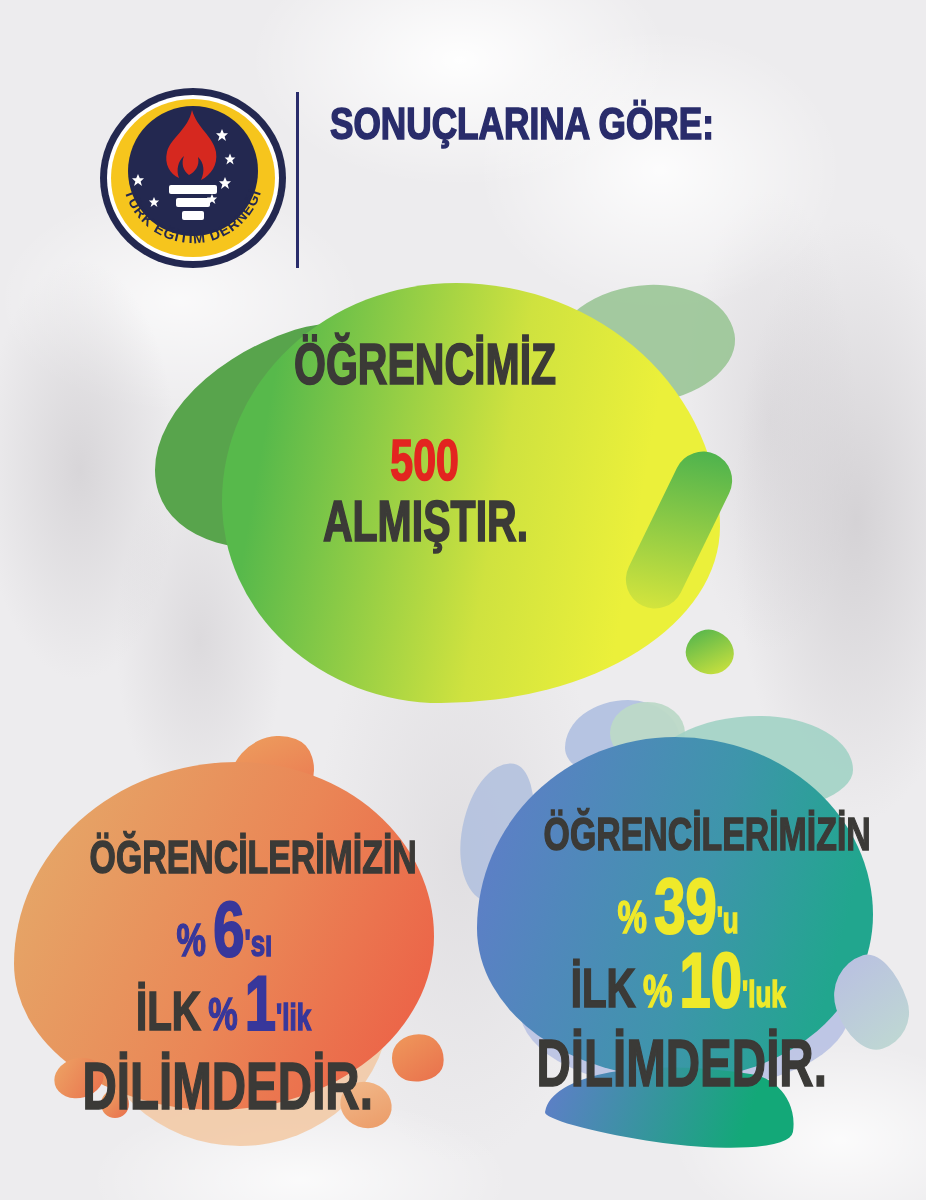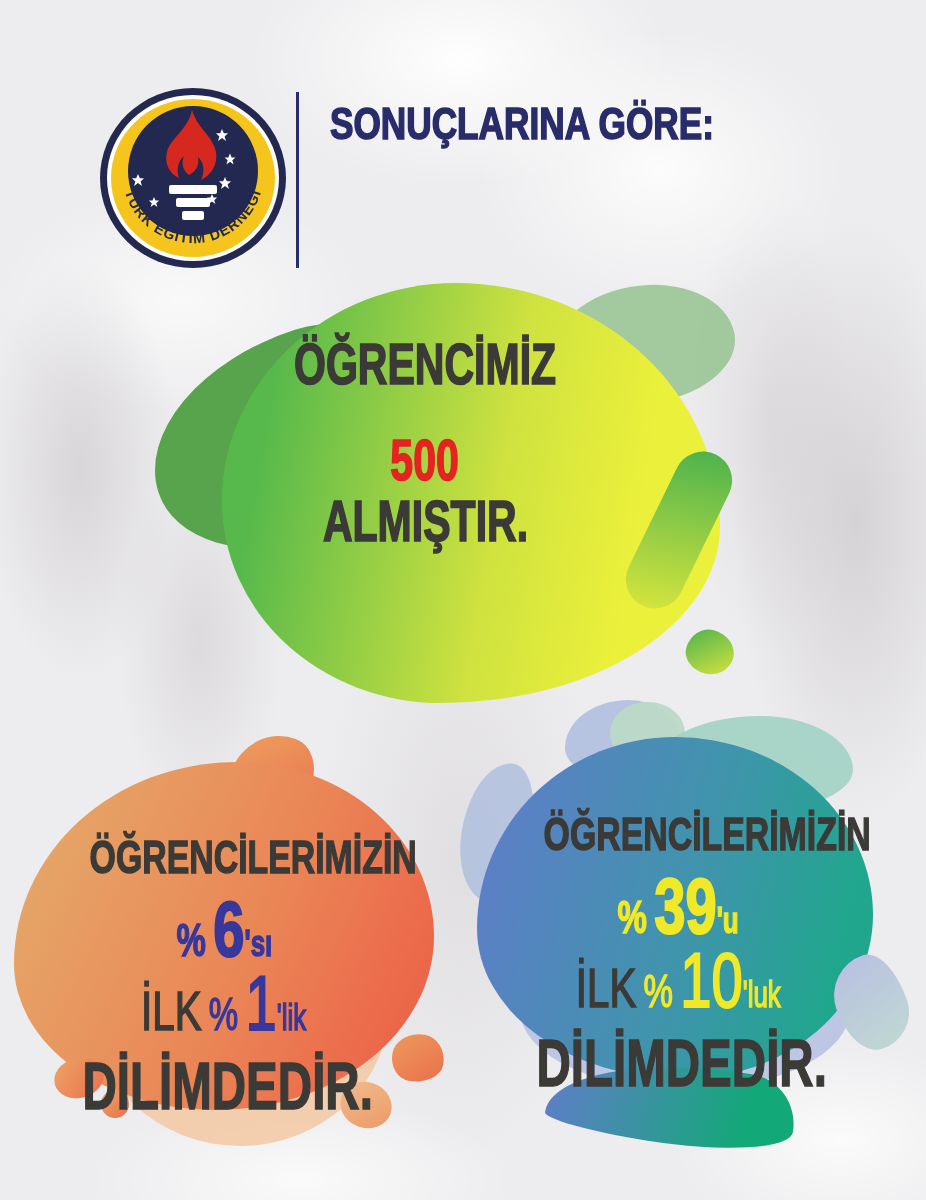--- a/index.html
+++ b/index.html
@@ -95,21 +95,21 @@
   .cond-n{display:inline-block;transform:scaleX(.68);transform-origin:50% 50%;white-space:nowrap;}
   .stat-top{left:230px;top:334px;width:390px;}
   .stat-top .num{font-size:120px;line-height:.9;color:var(--red);-webkit-text-stroke:3px var(--red);}
   .stat-top .row{font-size:57px;font-weight:bold;line-height:1.06;-webkit-text-stroke:1.7px currentColor;}
   .stat-top .row.red{color:var(--red);margin-top:36px;}
   .stat-left{left:26px;top:830px;width:396px;}
   .stat-right{left:480px;top:807px;width:396px;}
   .row-sm{font-size:47px;font-weight:bold;line-height:1.15;-webkit-text-stroke:1.4px currentColor;}
   .row-end{font-size:66px;font-weight:bold;line-height:1.3;-webkit-text-stroke:1.5px currentColor;}
   .row-pct{line-height:.95;margin-top:8px;font-weight:bold;text-align:center;}
-  .row-ilk{line-height:.95;margin-bottom:4px;font-weight:normal;}
+  .row-ilk{line-height:.95;margin-bottom:4px;font-weight:bold;}
   .accent-indigo{color:var(--indigo-accent);-webkit-text-stroke:1.5px var(--indigo-accent);}
   .accent-yellow{color:var(--yellow-accent);-webkit-text-stroke:1.5px var(--yellow-accent);}
   .pct-sign{font-size:46px;}
   .pct-num{font-size:78px;-webkit-text-stroke:2.2px currentColor;}
   .pct-suffix{font-size:36px;}
   .ilk{font-size:56px;color:var(--dark-text);-webkit-text-stroke:1.7px var(--dark-text);}
   .sp{display:inline-block;width:10px;}
 </style>
 </head>
 <body>

